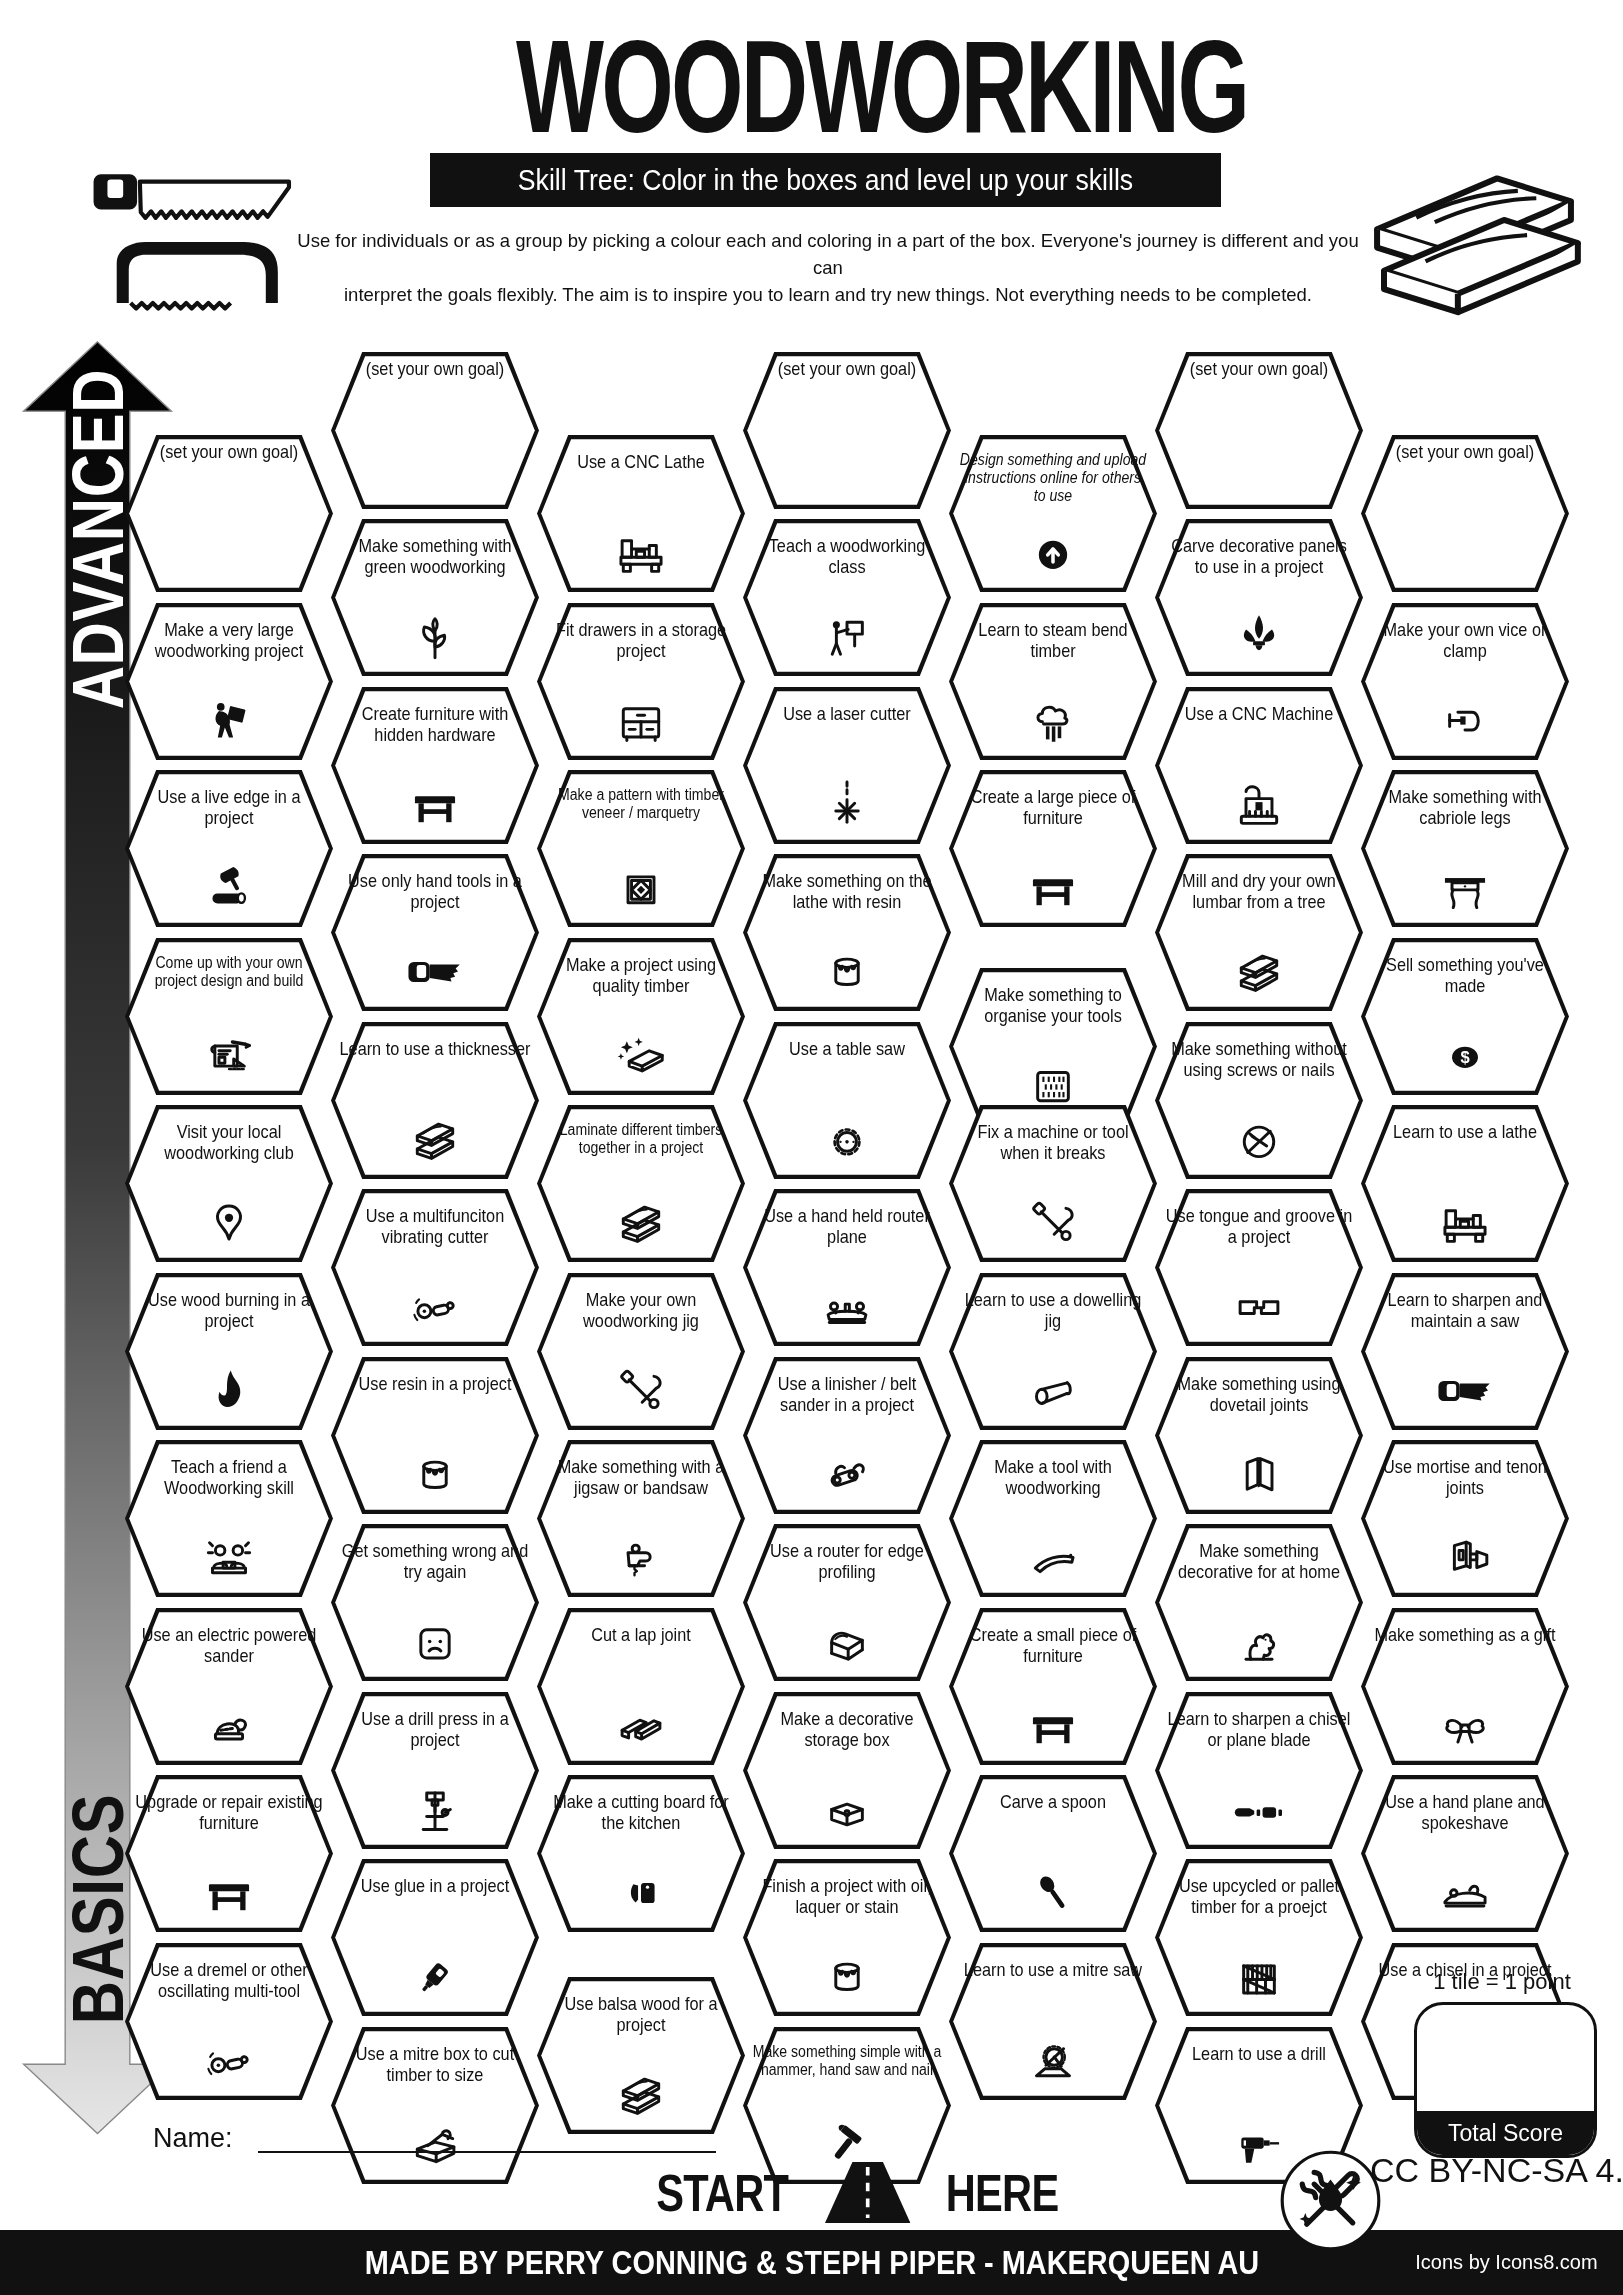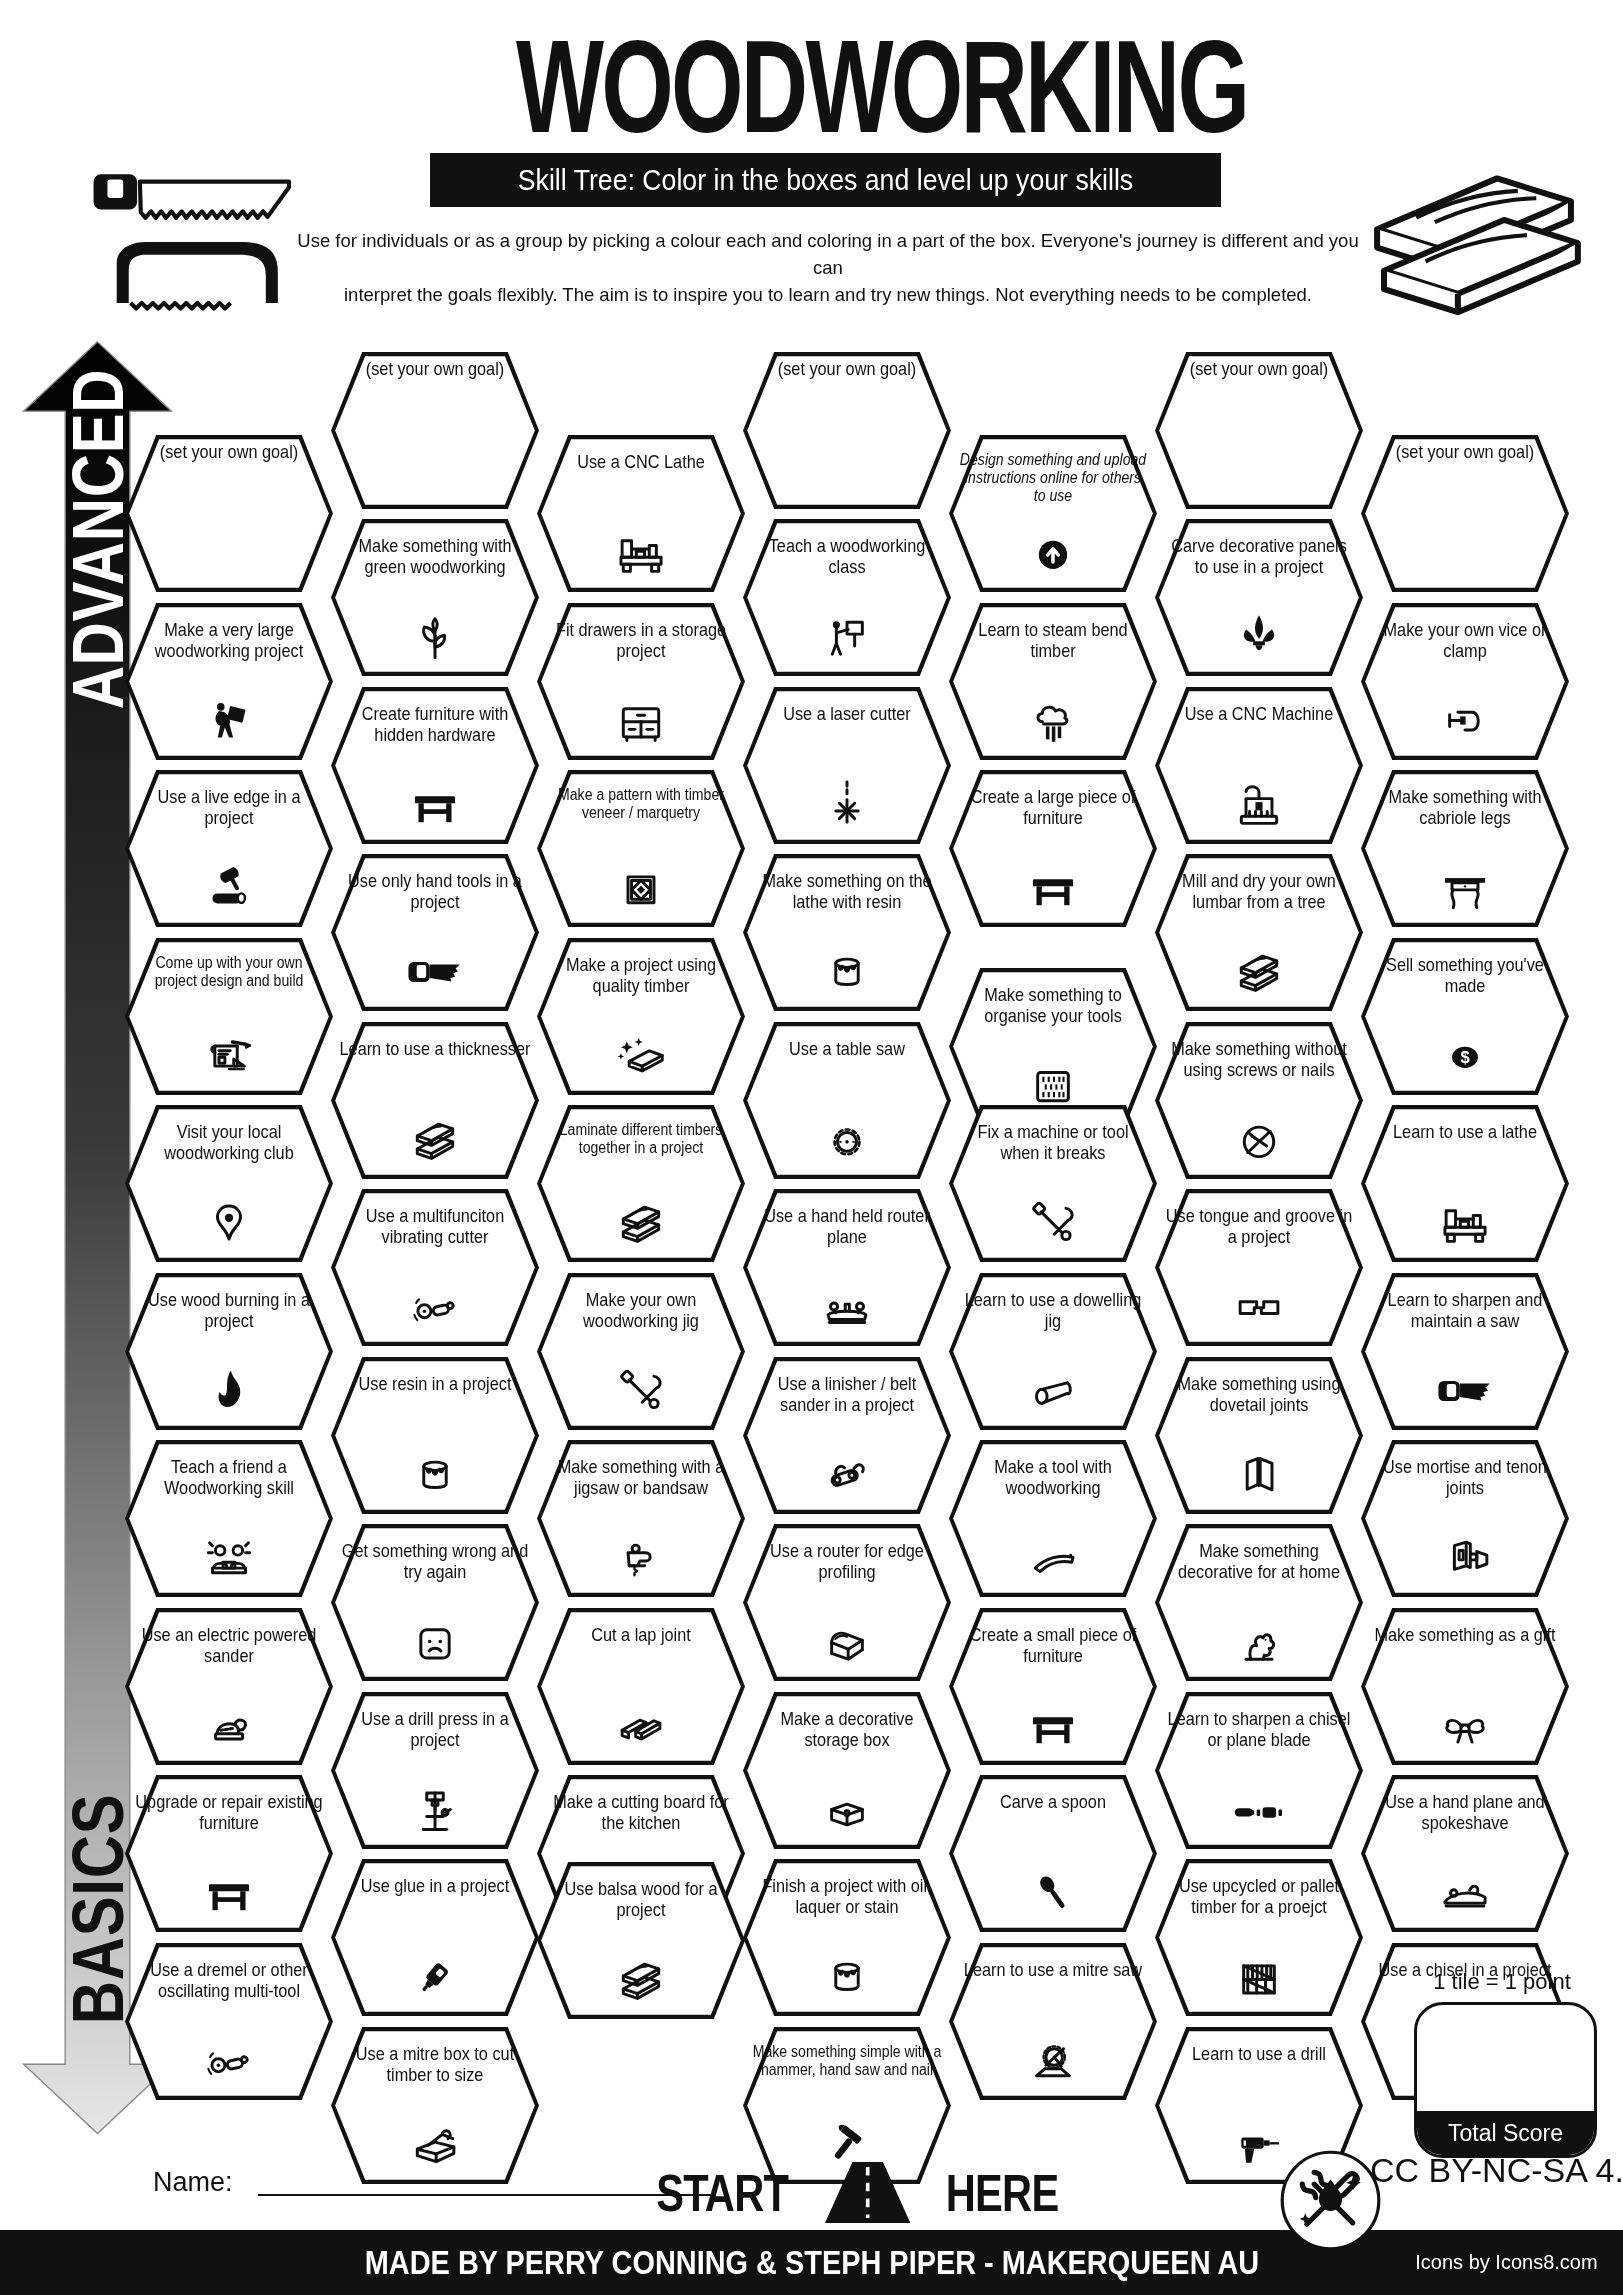--- a/index.html
+++ b/index.html
@@ -26,21 +26,21 @@
   .hex .inner{position:absolute;inset:4.2px;background:#fff;
       clip-path:polygon(0% 50%,15% 0%,85% 0%,100% 50%,85% 100%,15% 100%);}
   .hex-label{position:absolute;top:15.7px;left:50%;width:217px;transform:translateX(-50%) scaleX(.88);
       text-align:center;font-size:18.5px;line-height:1.14;}
   .hex.sm .hex-label{font-size:16px;}
   .hex-icon{position:absolute;left:50%;bottom:10.2px;transform:translateX(-50%);width:59px;height:59px;}
   .hex.goal .hex-label{top:5.6px;font-size:18.5px;}
   
   #start{position:absolute;left:856px;top:2162px;transform:translateX(-50%);display:flex;align-items:center;gap:19.4px;}
   #start .w{font-size:52px;font-weight:bold;letter-spacing:-0.9px;transform:scaleX(.8);white-space:nowrap;}
-  #name-row{position:absolute;left:153px;top:2123px;display:flex;align-items:flex-start;gap:25px;margin-top:44px;}
+  #name-row{position:absolute;left:153px;top:2123px;display:flex;align-items:center;gap:25px;}
   #name-row .lbl{font-size:27px;}
   #name-line{display:inline-block;width:458px;border-bottom:2.3px solid #111;height:27px;}
   #points-note{position:absolute;left:1407px;top:1969px;width:190px;text-align:center;font-size:22px;}
   #scorebox{position:absolute;left:1414px;top:2002px;width:183px;height:156px;border:3.7px solid #111;
             border-radius:29px;background:#fff;box-sizing:border-box;overflow:hidden;display:flex;flex-direction:column;}
   #scorebox .fill{flex:1;}
   #scorebox .bar{height:44px;background:#111;color:#fff;text-align:center;font-size:23px;line-height:44px;}
   #license{position:absolute;left:1370px;top:2151px;width:231px;text-align:right;font-size:34px;white-space:nowrap;}
   #logo{position:absolute;left:1278px;top:2148px;width:105px;height:105px;z-index:5;}
   #footer{position:absolute;left:0;top:2230px;width:1623px;height:65px;background:#111;color:#fff;}
@@ -833,21 +833,21 @@
         </svg>
     </div>
       <div class="hex" style="left: 537px; top: 1775px;">
       <div class="shape"></div>
       <div class="inner"></div>
       <div class="hex-label">Make a cutting board for the kitchen</div>
       <svg class="hex-icon" viewBox="0 0 128 128" width="59" height="59">
           <use href="#i-cutting-board"></use>
         </svg>
     </div>
-      <div class="hex" style="left: 537px; top: 1862px;">
+      <div class="hex" style="left: 537px; top: 1977px;">
       <div class="shape"></div>
       <div class="inner"></div>
       <div class="hex-label">Use balsa wood for a project</div>
       <svg class="hex-icon" viewBox="0 0 128 128" width="59" height="59">
           <use href="#i-planks"></use>
         </svg>
     </div>
       <div class="hex goal" style="left: 743px; top: 352px;">
       <div class="shape"></div>
       <div class="inner"></div>

